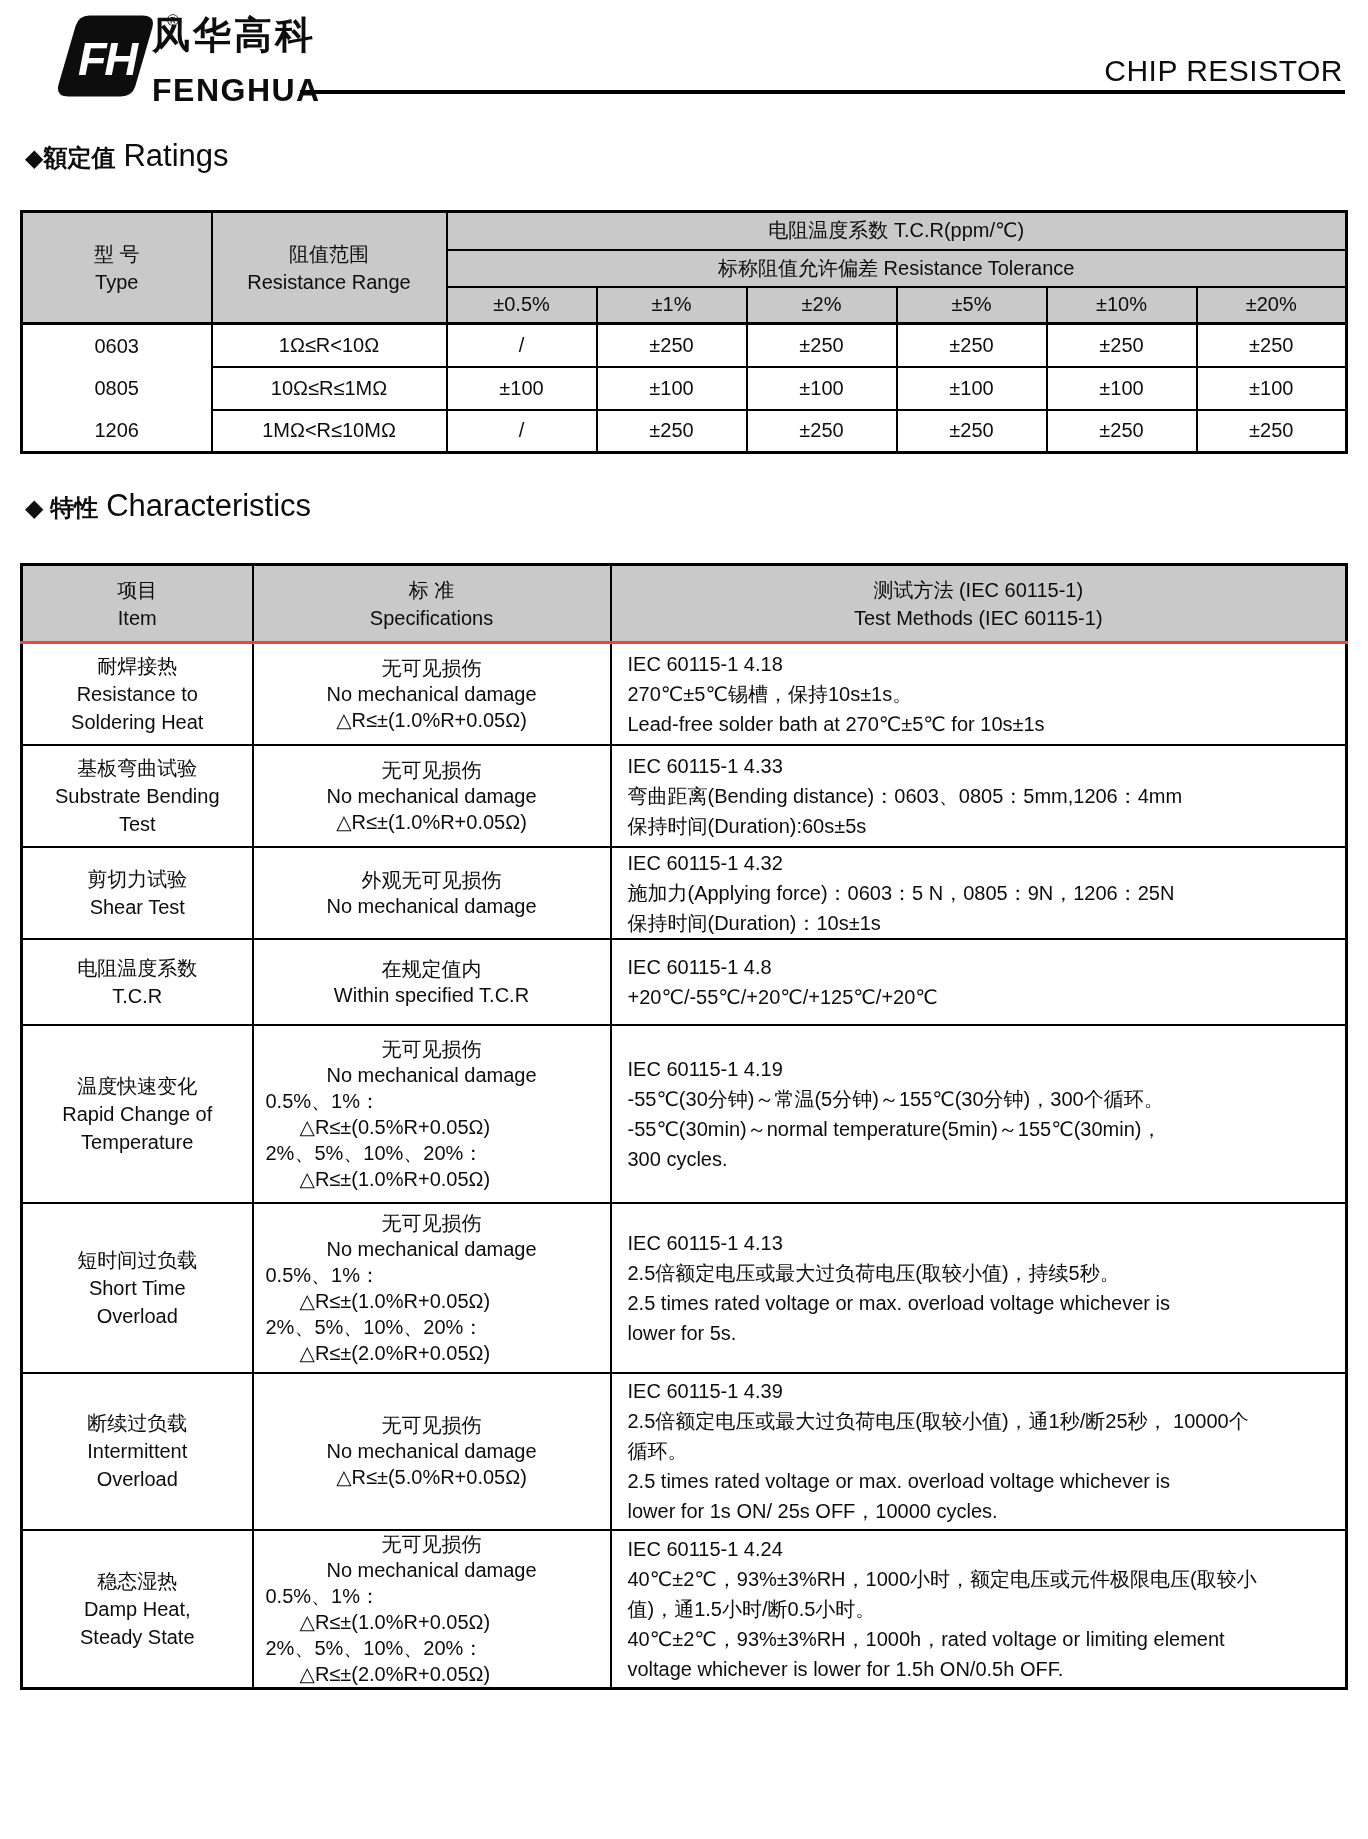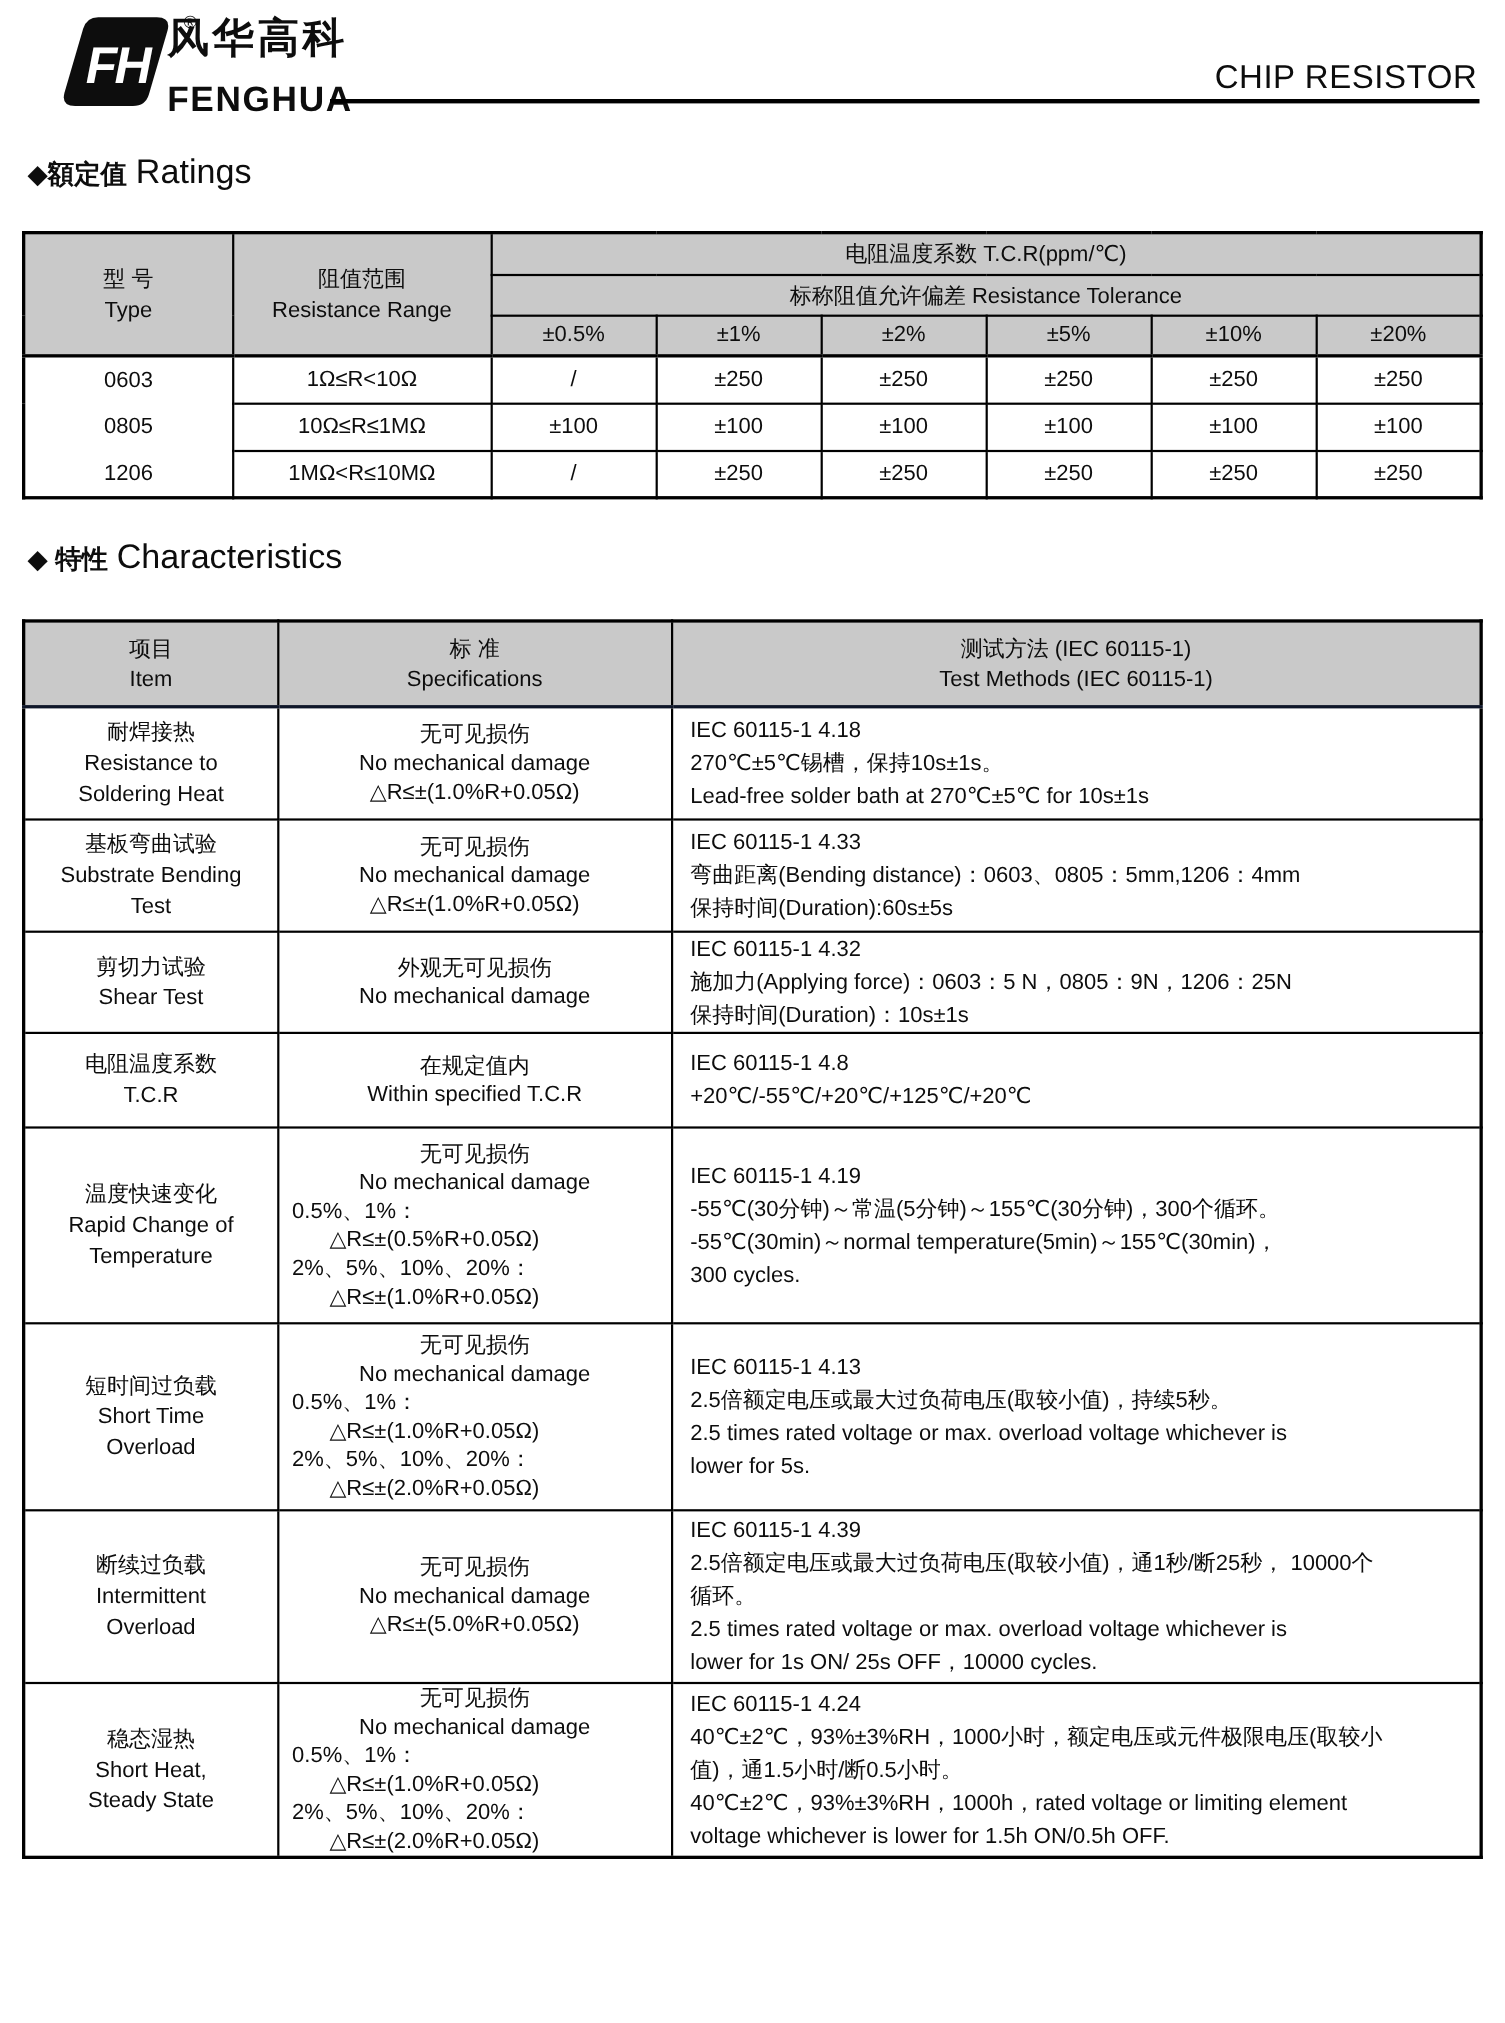--- a/index.html
+++ b/index.html
@@ -31,21 +31,21 @@
   #ratings-table tr.h1{height:38px;}
   #ratings-table tr.h2{height:37px;}
   #ratings-table tr.h3{height:37px;}
   #ratings-table tbody tr{height:42px;}
   #ratings-table tr.h3 th,#ratings-table th.span-rows{border-bottom:3px solid #000;}
   #ratings-table tbody td{font-size:20px;}
   .type-cell div{line-height:42px;}
   
   #chars-table{top:563px;width:1325px;}
   #chars-table thead tr{height:78px;}
-  #chars-table thead th{border-bottom:3px solid #0f172a;}
+  #chars-table thead th{border-bottom:3px solid #ef4444;}
   #chars-table td.item-cell div{line-height:28px;}
   #chars-table td.spec-cell div{line-height:26px;}
   #chars-table td.spec-cell .l{text-align:left;padding-left:12px;}
   #chars-table td.spec-cell .ind{text-align:left;padding-left:46px;}
   #chars-table td.test-cell{text-align:left;padding-left:16px;padding-right:6px;}
   #chars-table td.test-cell div{line-height:30px;}
 </style>
 </head>
 <body>
 
@@ -287,21 +287,21 @@
           <div>IEC 60115-1 4.39</div>
           <div>2.5倍额定电压或最大过负荷电压(取较小值)，通1秒/断25秒， 10000个</div>
           <div>循环。</div>
           <div>2.5 times rated voltage or max. overload voltage whichever is</div>
           <div>lower for 1s ON/ 25s OFF，10000 cycles.</div>
         </td>
       </tr>
       <tr style="height: 158px;">
         <td class="item-cell">
           <div>稳态湿热</div>
-          <div>Short Heat,</div>
+          <div>Damp Heat,</div>
           <div>Steady State</div>
         </td>
         <td class="spec-cell">
           <div class="c">无可见损伤</div>
           <div class="c">No mechanical damage</div>
           <div class="l">0.5%、1%：</div>
           <div class="ind">△R≤±(1.0%R+0.05Ω)</div>
           <div class="l">2%、5%、10%、20%：</div>
           <div class="ind">△R≤±(2.0%R+0.05Ω)</div>
         </td>

